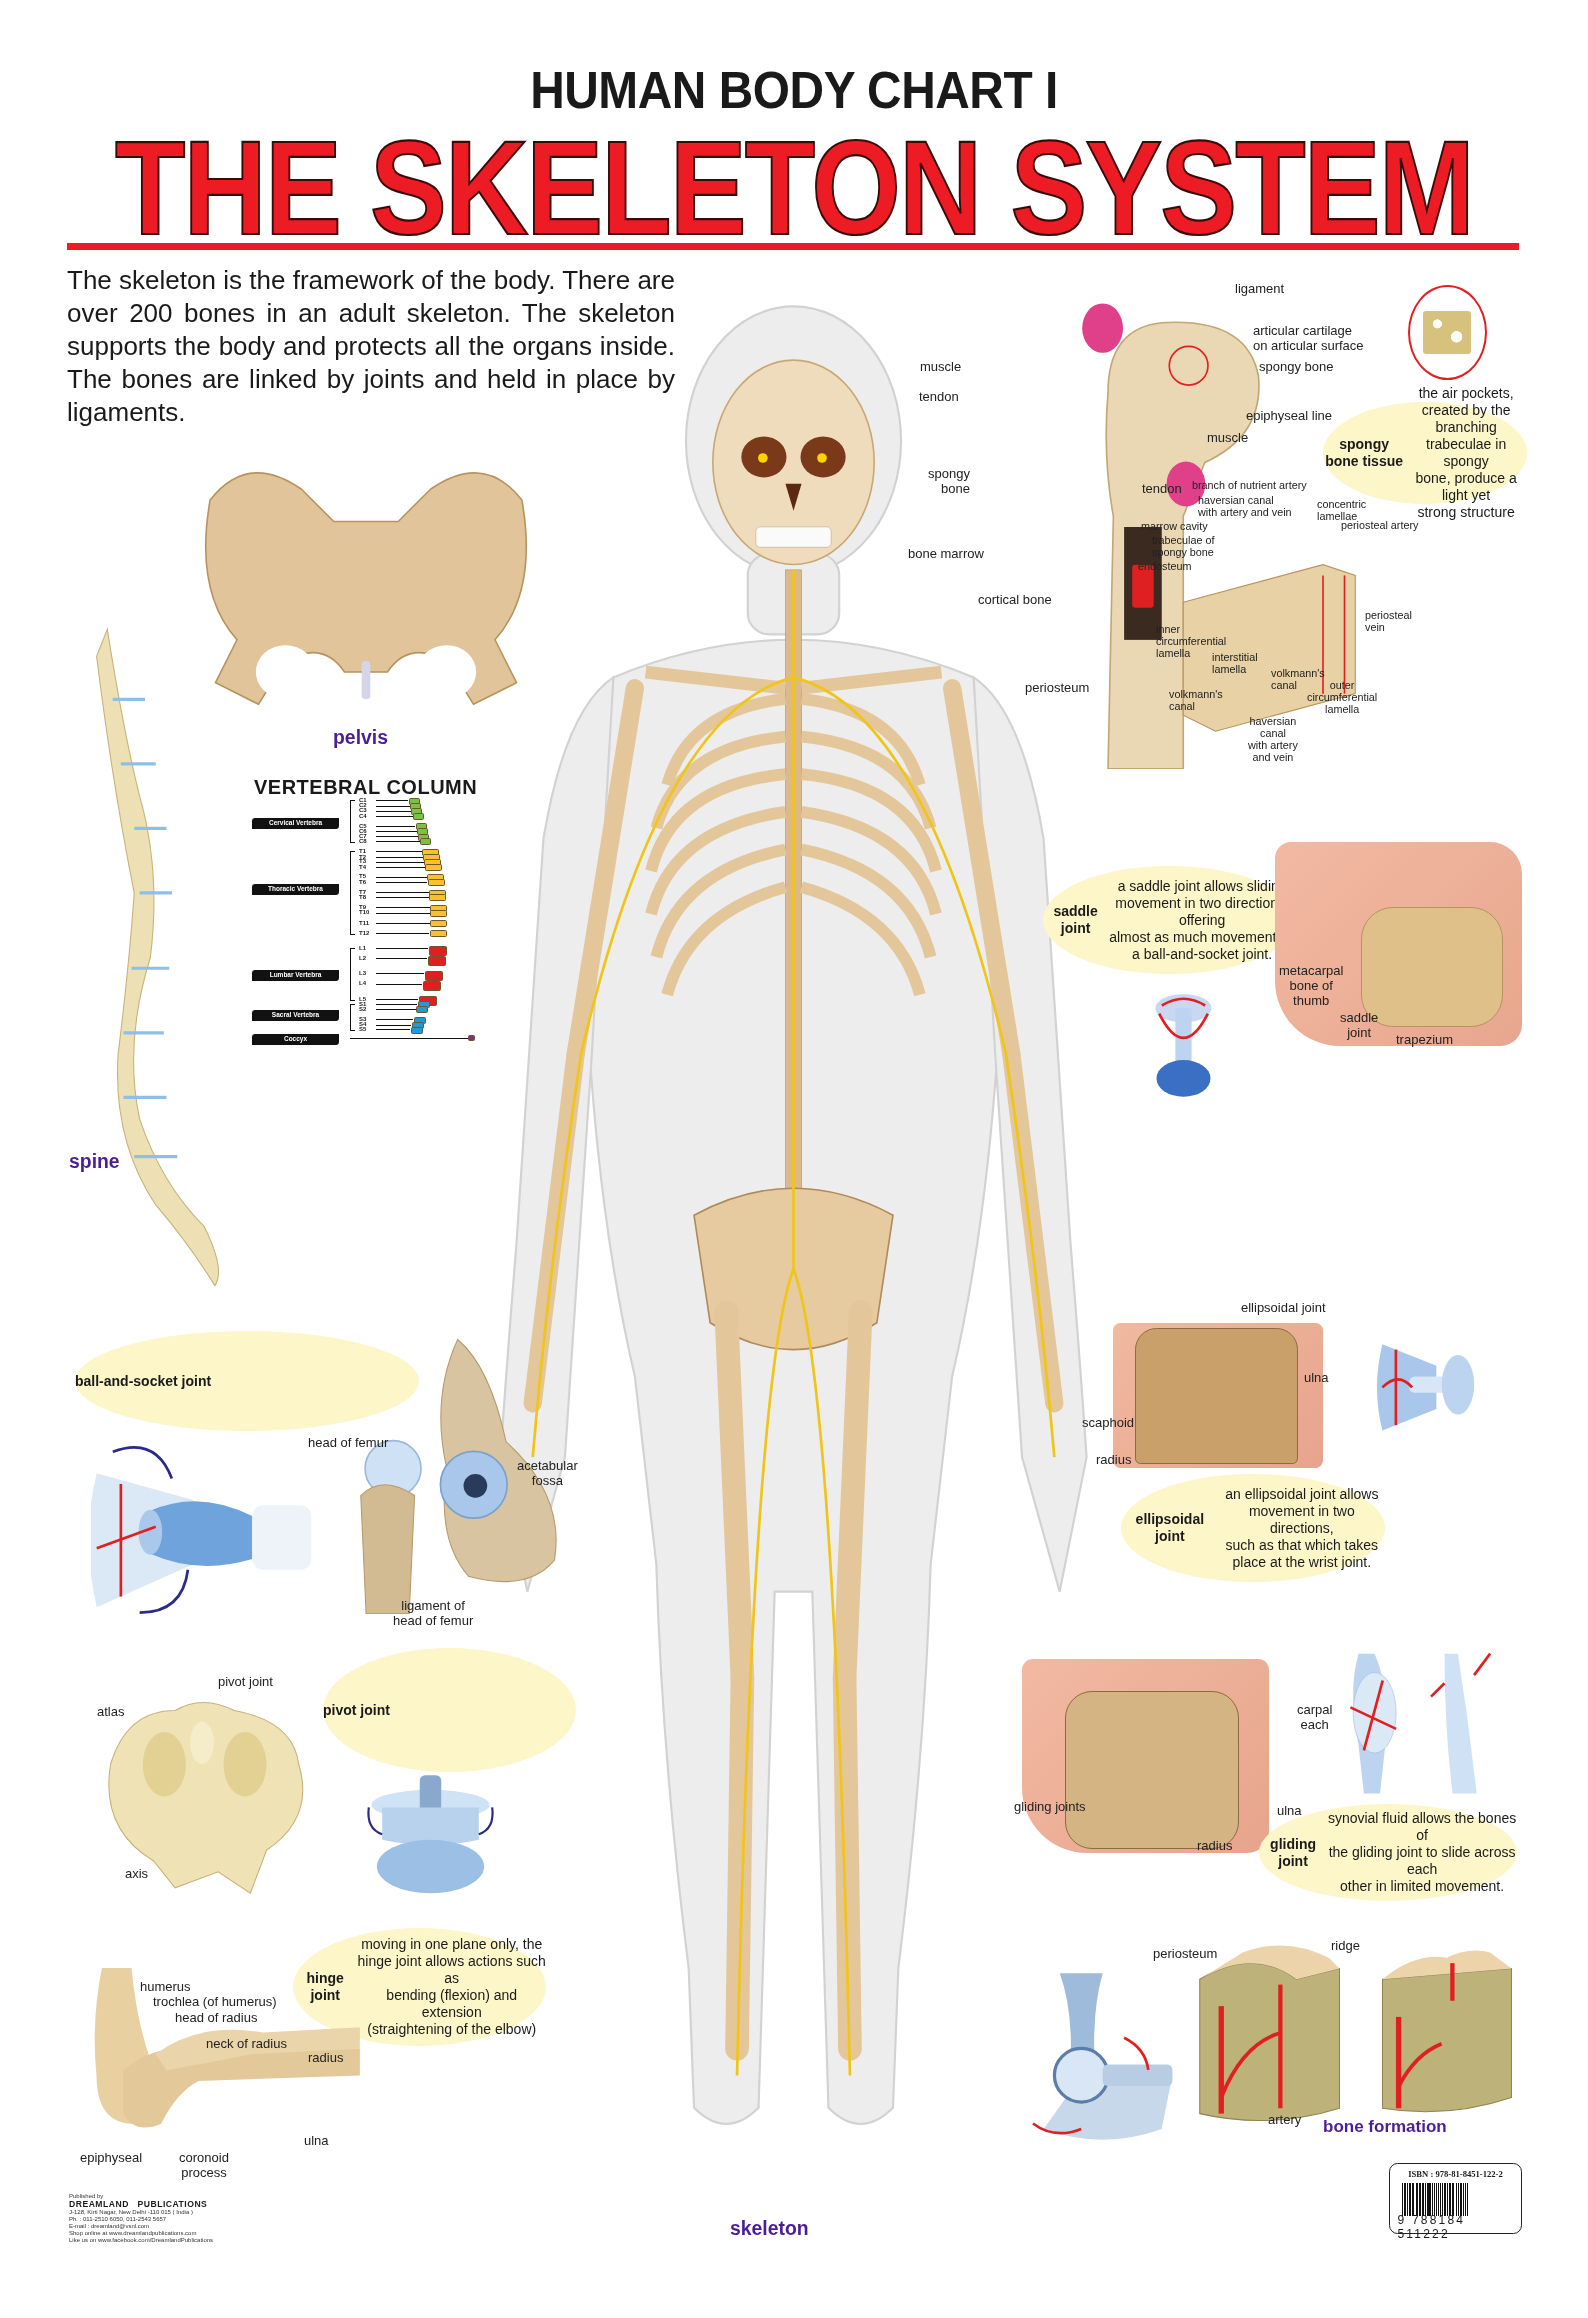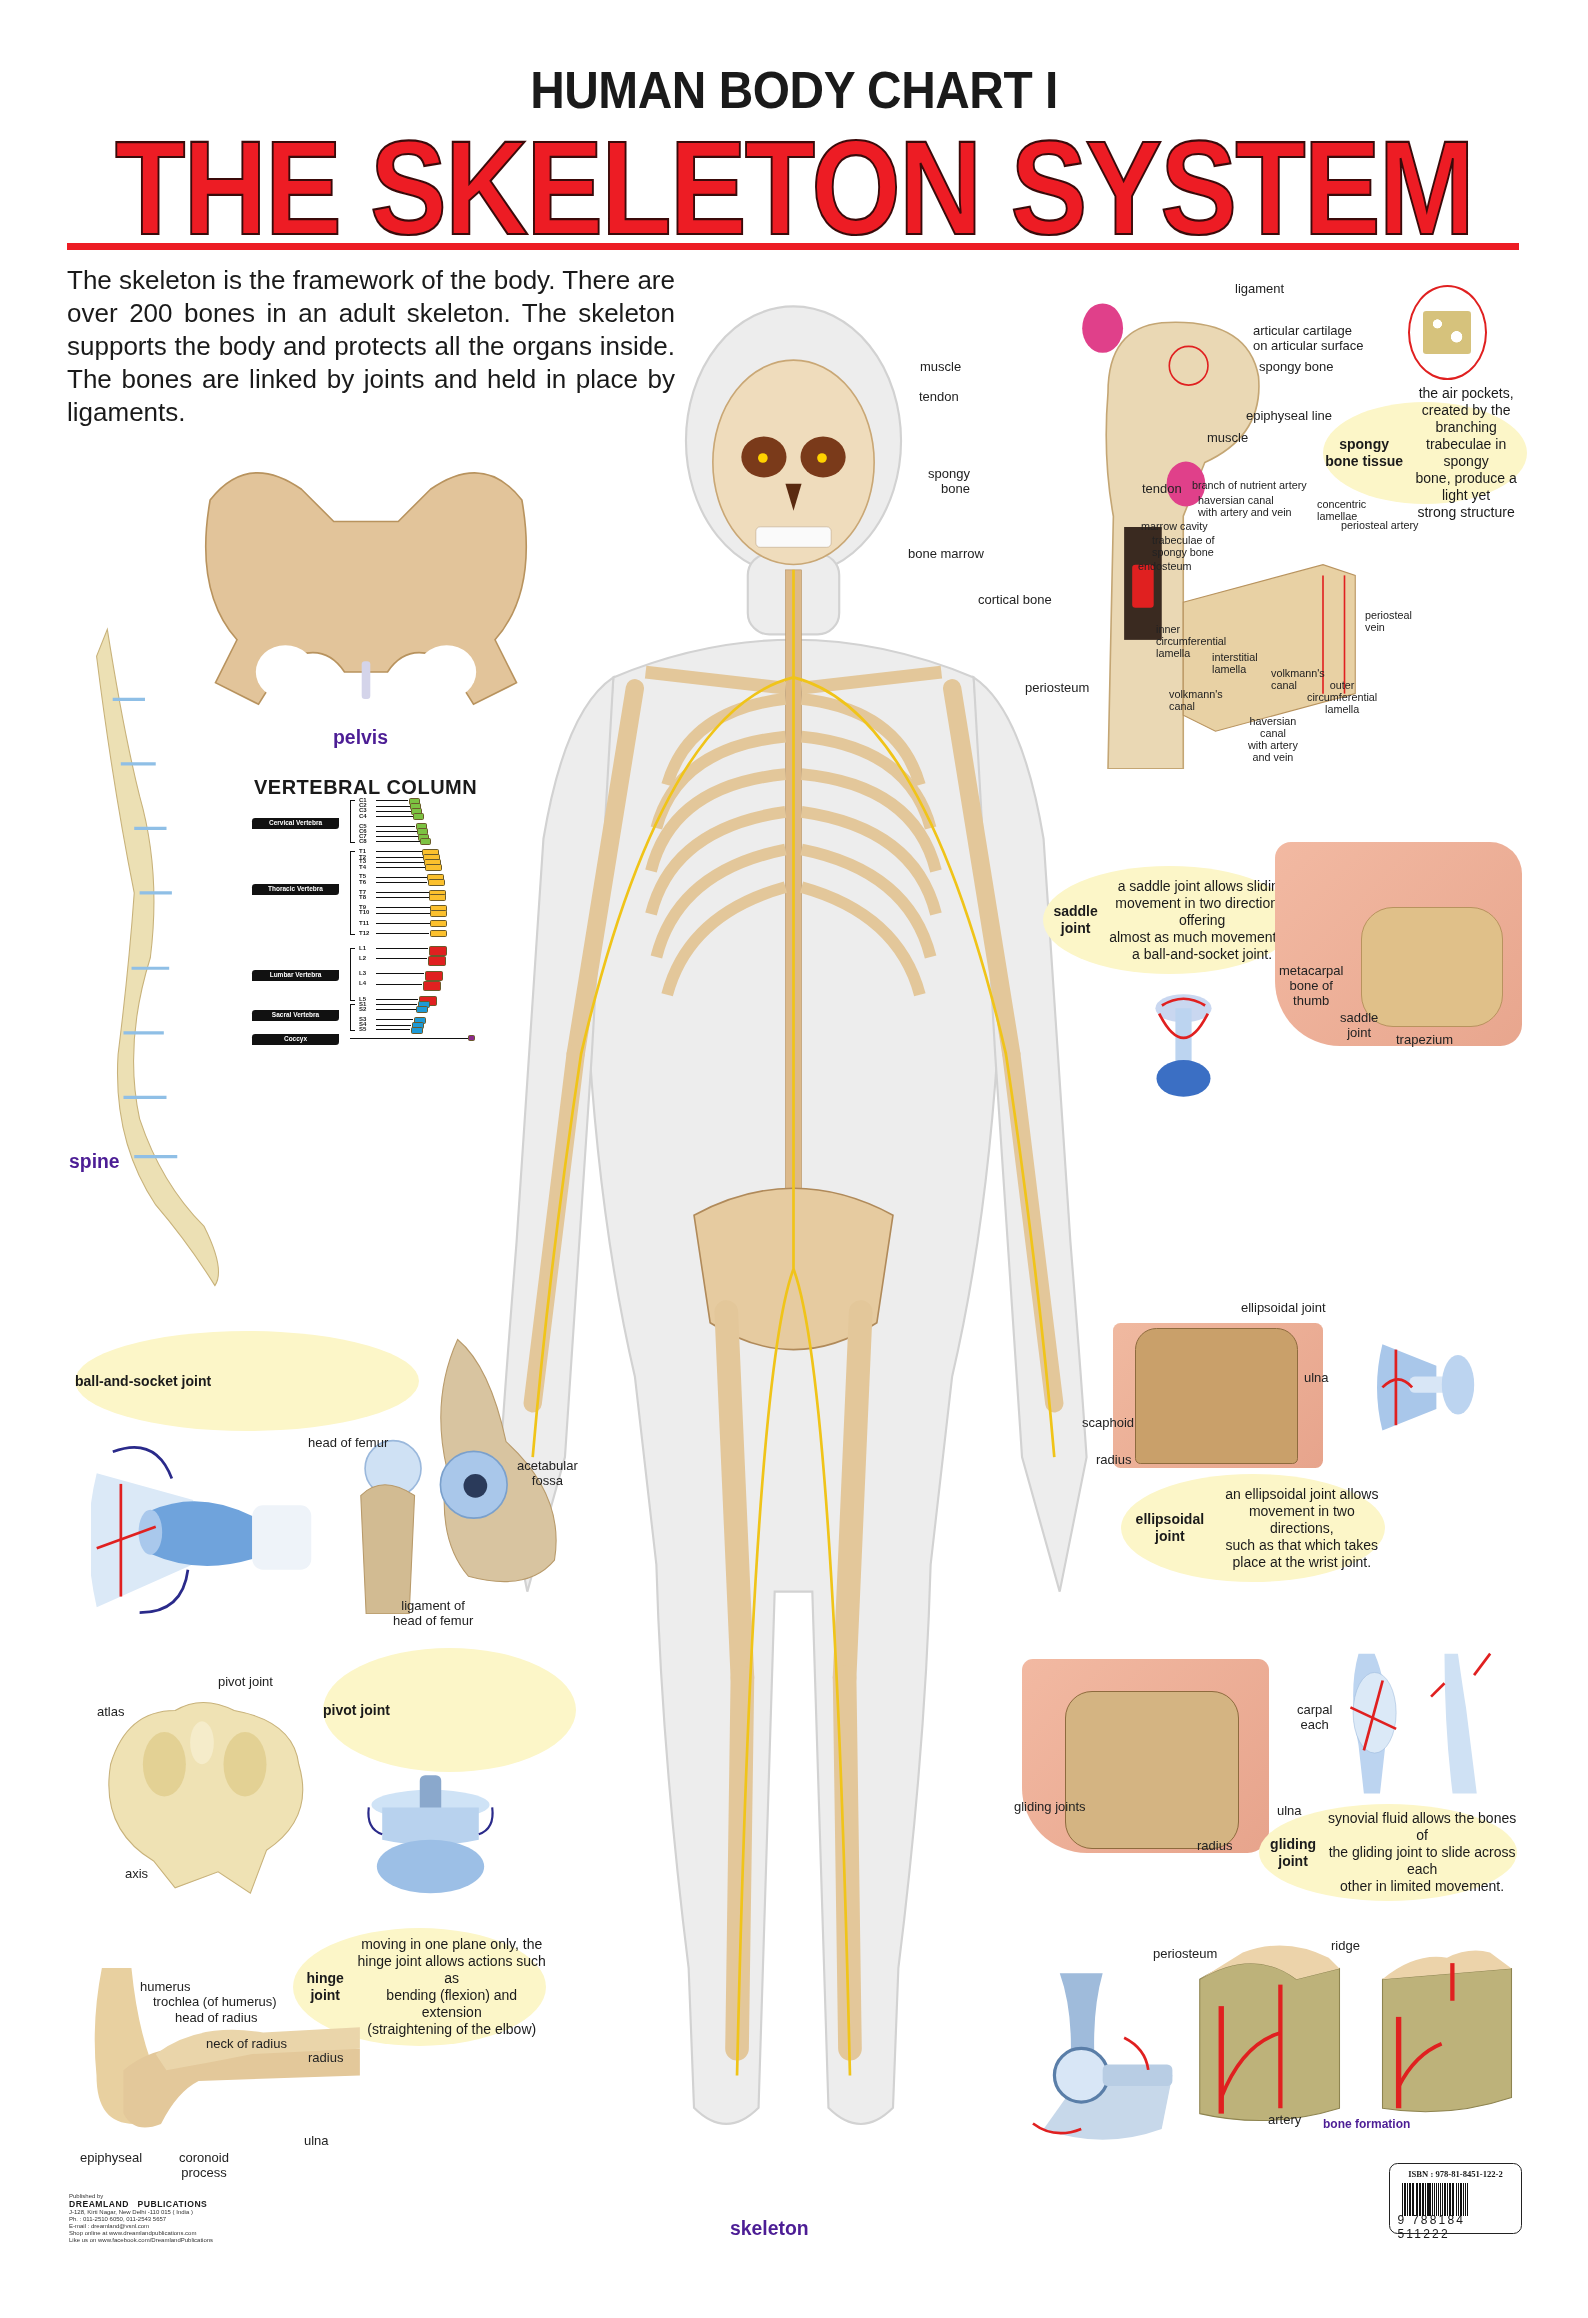--- a/index.html
+++ b/index.html
@@ -488,21 +488,21 @@
     <path d="M360 80 L600 60 L600 300 Q480 340 360 320 Z" fill="#bdb27a" stroke="#8e8450" stroke-width="2"></path>
     <path d="M360 80 Q420 30 480 40 Q520 20 560 30 L600 60 Z" fill="#ecd3aa"></path>
     <line x1="390" y1="150" x2="390" y2="320" stroke="#e02020" stroke-width="10"></line>
     <line x1="490" y1="50" x2="490" y2="120" stroke="#e02020" stroke-width="8"></line>
     <path d="M390 280 Q420 220 470 200" stroke="#e02020" stroke-width="7" fill="none"></path>
   </svg>
 </div>
 <div class="abs lbl" style="left:1153px;top:1946px;">periosteum</div>
 <div class="abs lbl" style="left:1331px;top:1938px;">ridge</div>
 <div class="abs lbl" style="left:1268px;top:2112px;">artery</div>
-<div class="abs lbl-lg" style="left:1323px;top:2117px;font-size:12px;">bone formation</div>
+<div class="abs lbl-lg" style="left:1323px;top:2117px;font-size:17px;">bone formation</div>
 
 <div class="abs publisher">
   <div>Published by</div>
   <div class="pn" style="white-space:pre;">DREAMLAND   PUBLICATIONS</div>
   <div>J-128, Kirti Nagar, New Delhi -110 015 ( India )</div>
   <div>Ph. : 011-2510 6050, 011-2543 5657</div>
   <div>E-mail : dreamland@vsnl.com</div>
   <div>Shop online at www.dreamlandpublications.com</div>
   <div>Like us on www.facebook.com/DreamlandPublications</div>
 </div>

